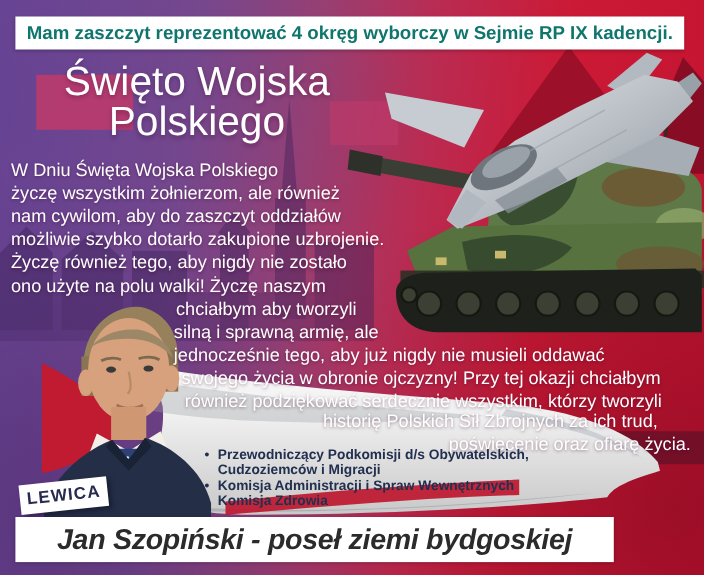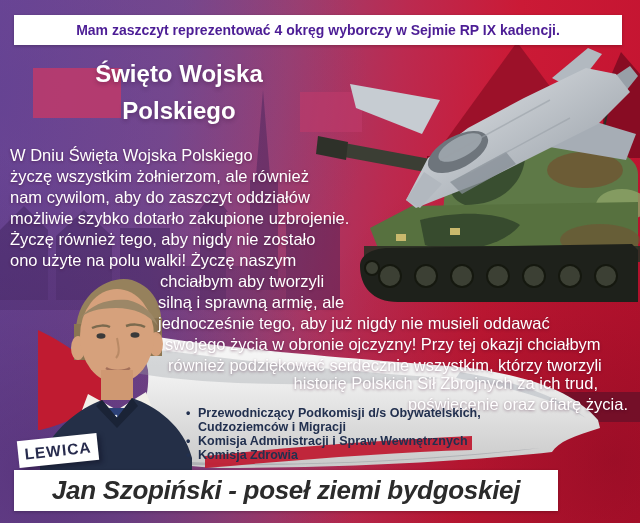--- a/index.html
+++ b/index.html
@@ -7,25 +7,25 @@
     font-family:"Liberation Sans",sans-serif;
     background:
       radial-gradient(circle at 6% 90%, rgba(72,42,112,.6), transparent 42%),
       radial-gradient(circle at 0% 18%, rgba(92,62,142,.5), transparent 48%),
       radial-gradient(circle at 96% 88%, rgba(96,4,24,.4), transparent 45%),
       linear-gradient(97deg,#6f4898 0%,#7d4a8d 26%,#9d3f70 42%,#bb2a50 58%,#cb1a36 74%,#c31330 100%);}
   .abs{position:absolute;}
   .accent{position:absolute;background:#c03a6a;}
   .banner{position:absolute;background:#ffffff;box-shadow:0 1px 3px rgba(0,0,0,.25);}
   .banner-top{left:14px;top:15px;width:608px;height:30px;}
-  .banner-top span{display:block;text-align:center;line-height:30px;font-size:14px;font-weight:bold;color:#4c1d95;}
+  .banner-top span{display:block;text-align:center;line-height:30px;font-size:17px;font-weight:bold;color:#0f766e;}
   .banner-bottom{left:14px;top:470px;width:544px;height:41px;}
   .banner-bottom span{display:block;text-align:center;line-height:41px;font-size:26px;font-weight:bold;font-style:italic;color:#2b2b2b;letter-spacing:-0.3px;}
   .title{position:absolute;left:14px;top:55px;width:330px;text-align:center;color:#ffffff;
-    font-size:24px;font-weight:700;line-height:37px;text-shadow:0 2px 4px rgba(40,0,40,.3);}
+    font-size:37px;font-weight:400;line-height:37px;text-shadow:0 2px 4px rgba(40,0,40,.3);}
   .bl{position:absolute;white-space:nowrap;color:#ffffff;font-size:16.5px;line-height:19px;
     text-shadow:0 1px 3px rgba(60,0,40,.45);}
   .roles{position:absolute;left:186px;top:406px;width:340px;margin:0;padding:0;list-style:none;}
   .roles li{position:relative;padding-left:12px;color:#22304f;font-size:12.5px;font-weight:bold;line-height:14px;}
   .roles li::before{content:"•";position:absolute;left:0;top:0;}
   .badge{position:absolute;left:18px;top:437px;width:80px;height:27px;background:#ffffff;
     transform:rotate(-6deg);box-shadow:3px 3px 5px rgba(10,10,30,.45);
     text-align:center;line-height:27px;font-size:15.5px;font-weight:bold;letter-spacing:1px;color:#272b4d;}
 </style>
 </head>

